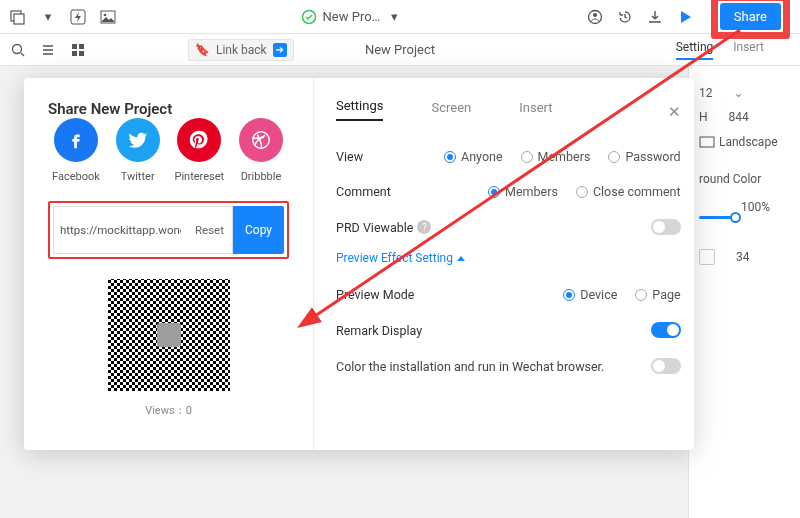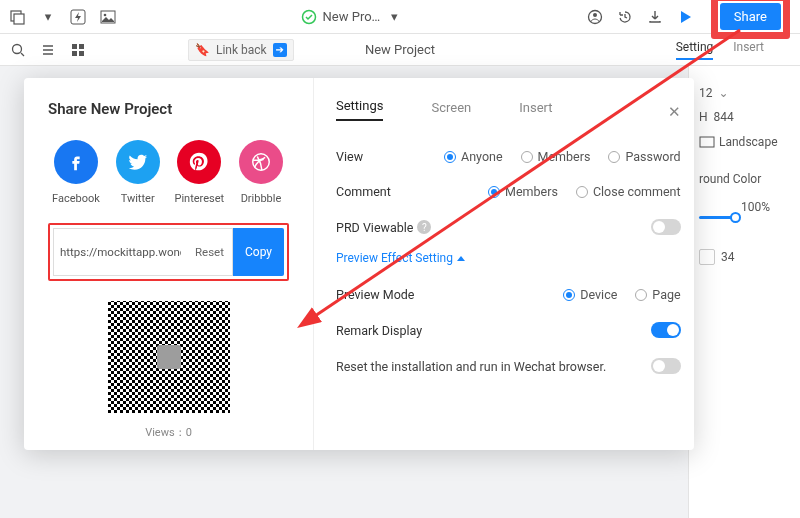--- a/index.html
+++ b/index.html
@@ -15,33 +15,33 @@
   .share-ring{border:7px solid #ef4444;padding:2px;border-radius:3px;margin-left:4px}
   
   .secondbar{height:32px;background:#fff;border-bottom:1px solid #e3e3e3;display:flex;align-items:center;padding:0 10px;gap:14px}
   .linkback{display:flex;align-items:center;gap:6px;font-size:12px;color:#666;background:#f4f4f4;border:1px solid #e5e5e5;border-radius:2px;padding:3px 6px;margin-left:88px}
   .linkback .end{width:14px;height:14px;background:#1684fc;border-radius:2px;display:inline-flex;align-items:center;justify-content:center;color:#fff;font-size:10px}
   .proj-title{position:absolute;left:50%;transform:translateX(-50%);color:#555}
   .tabs-right{position:absolute;right:36px;display:flex;gap:20px;font-size:12px;color:#888}
   .tabs-right .active{color:#333;border-bottom:2px solid #1684fc;padding-bottom:4px}
   
   .side-peek{position:absolute;right:0;top:66px;bottom:0;width:112px;background:#fff;border-left:1px solid #e3e3e3;padding:10px 10px;font-size:12px;color:#555}
-  .side-peek .row{display:flex;align-items:center;gap:6px;margin:10px 0}
+  .side-peek .row{display:flex;align-items:center;gap:21px;margin:10px 0}
   .dropdown-chev{color:#888}
   .orient{display:flex;gap:10px;margin-top:8px}
   .orient .item{display:flex;gap:4px;align-items:center}
   .slider-track{height:3px;background:#1684fc;border-radius:2px;position:relative;margin-top:22px;width:36px}
   .slider-track .knob{position:absolute;right:-6px;top:-4px;width:11px;height:11px;border-radius:50%;background:#fff;border:2px solid #1684fc}
   .pct{margin-left:6px}
   .colorsq{width:16px;height:16px;background:#fff;border:1px solid #ccc;border-radius:2px}
   
   .overlay{position:absolute;inset:0;background:rgba(0,0,0,0)}
   .modal{position:absolute;left:24px;top:78px;width:670px;height:372px;background:#fff;border-radius:4px;box-shadow:0 4px 28px rgba(0,0,0,.18);display:flex}
   .mod-left{width:290px;padding:22px 24px;border-right:1px solid #eee}
-  .mod-left h3{font-size:15px;font-weight:600;margin-bottom:22px}
+  .mod-left h3{font-size:15px;font-weight:600;}
   .socials{display:flex;justify-content:space-between;text-align:center;margin-bottom:18px}
   .soc{display:flex;flex-direction:column;align-items:center;gap:8px;font-size:11px;color:#555;width:56px}
   .soc-circ{width:44px;height:44px;border-radius:50%;display:flex;align-items:center;justify-content:center;color:#fff}
   .fb{background:#1877f2}.tw{background:#1da1f2}.pi{background:#e60023}.dr{background:#ea4c89}
   .url-row{display:flex;align-items:stretch;border:2px solid #e33;border-radius:2px;padding:3px;margin-bottom:16px}
   .url-row input{flex:1;border:1px solid #ddd;border-right:none;padding:6px 6px;font-size:11.5px;color:#555;min-width:0}
   .url-row .reset{border:1px solid #ddd;border-left:none;background:#fff;color:#666;font-size:11.5px;padding:16px 8px;cursor:pointer}
   .url-row .copy{background:#1684fc;color:#ffffff;border:none;padding:0 12px;font-size:12px;cursor:pointer;border-top-right-radius:2px;border-bottom-right-radius:2px}
   .qr{width:130px;height:120px;margin:0 auto 8px;background:
       repeating-linear-gradient(0deg,#000 0 3px,#fff 3px 6px),
@@ -321,21 +321,21 @@
 
 
       <div class="setting-row">
         <span class="lab" style="width:auto">Remark Display</span>
         <div class="toggle on">
             <div class="k"></div>
           </div>
       </div>
 
       <div class="setting-row">
-        <span style="flex:1">Reset the installation and run in Wechat browser.</span>
+        <span style="flex:1">Color the installation and run in Wechat browser.</span>
         <div class="toggle">
             <div class="k"></div>
           </div>
       </div>
     </div>
   </div>
 </div>
 
 <svg class="arrow-svg">
   <defs>

